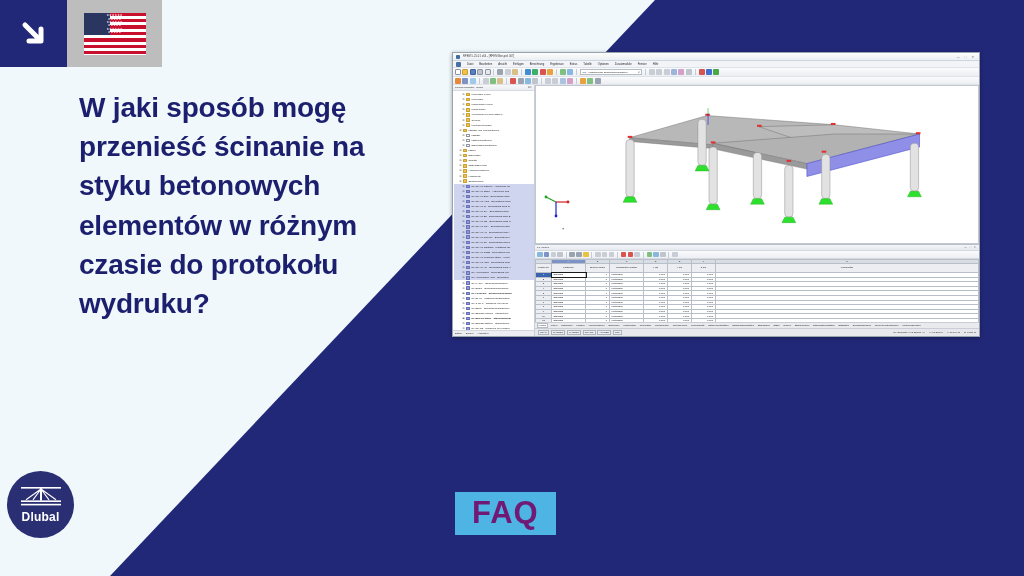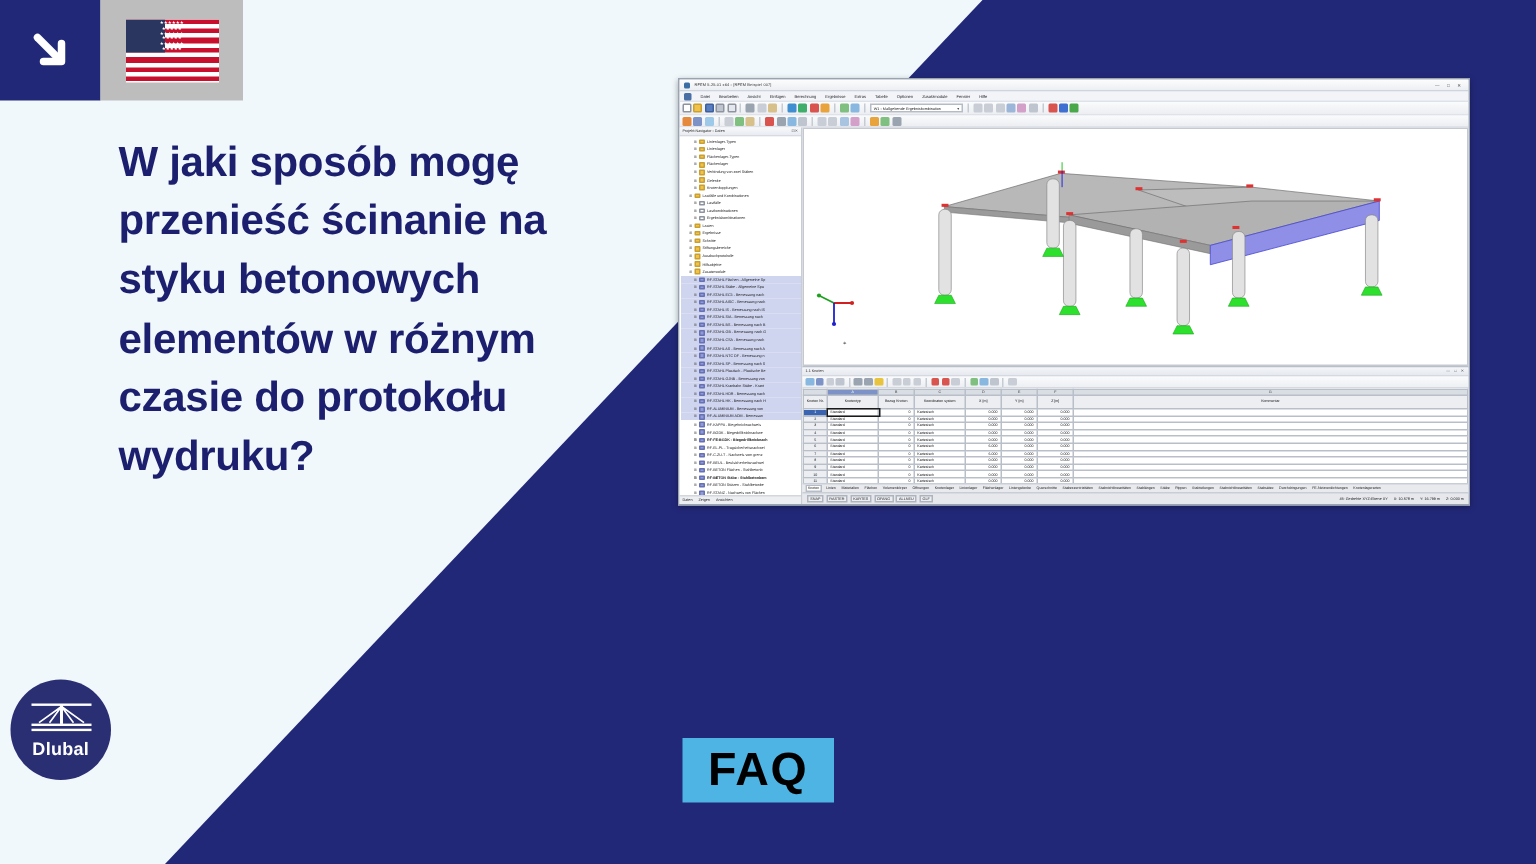--- a/index.html
+++ b/index.html
@@ -57,39 +57,39 @@
     color:#1b1f6e;
     font-size:28px;
     font-weight:bold;
     line-height:1.40;
     letter-spacing:-0.2px;
     white-space:pre-line;
   }
 
   
   .logo-circle{
-    position:absolute; left:7px; top:453px; width:67px; height:67px;
+    position:absolute; left:7px; top:471px; width:67px; height:67px;
     border-radius:50%; background:#2a2f74; z-index:7;
     display:flex; flex-direction:column; align-items:center; justify-content:center;
   }
   .logo-mark{
     width:42px; height:22px; position:relative; margin-bottom:2px;
   }
   .logo-mark svg{ display:block; }
   .logo-text{
     color:#ffffff; font-size:12px; font-weight:bold; letter-spacing:0.2px;
   }
 
   
   .faq-row{
     position:absolute; left:455px; top:492px; z-index:7;
     display:flex; align-items:center; gap:16px;
   }
   .faq-tag{
-    background:#4db4e3; color:#000000;
+    background:#4db4e3; color:#701a75;
     font-size:31px; font-weight:bold; letter-spacing:1px;
     padding:5px 17px 7px 17px;
     line-height:1;
   }
   .faq-num{
     color:#ffffff; font-size:33px; font-weight:bold; letter-spacing:0.5px;
     line-height:1;
   }
 
   

